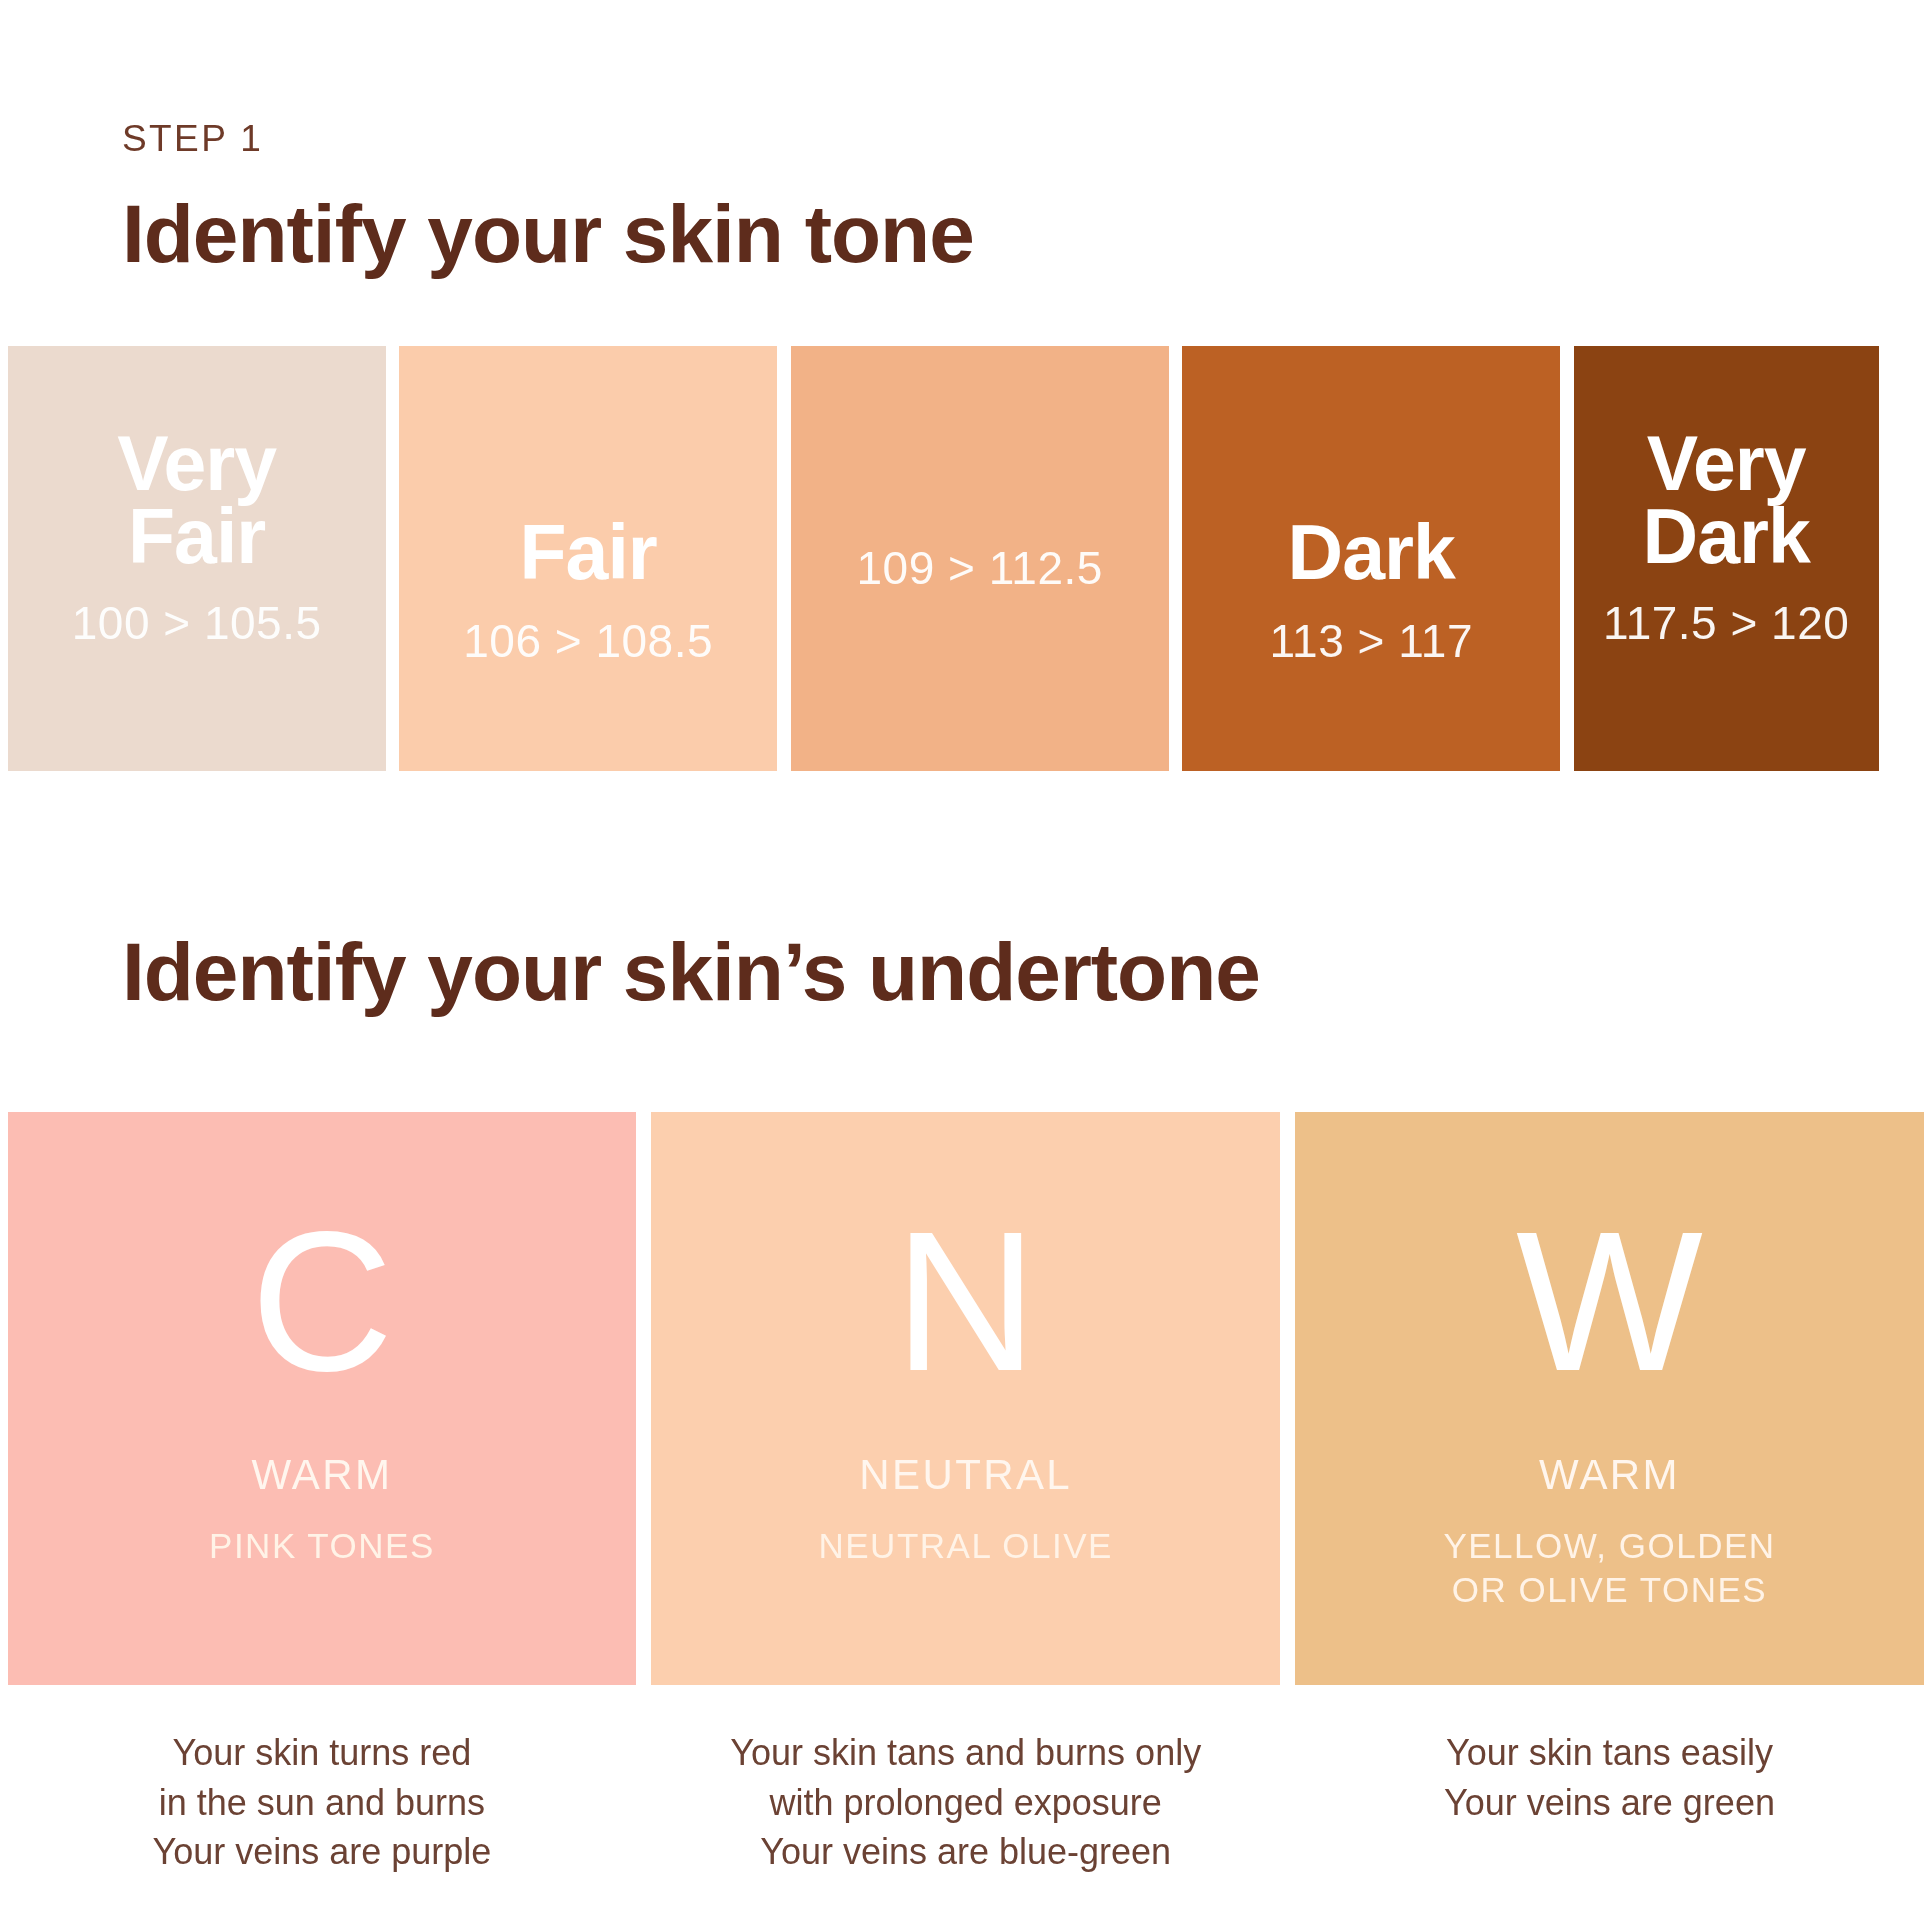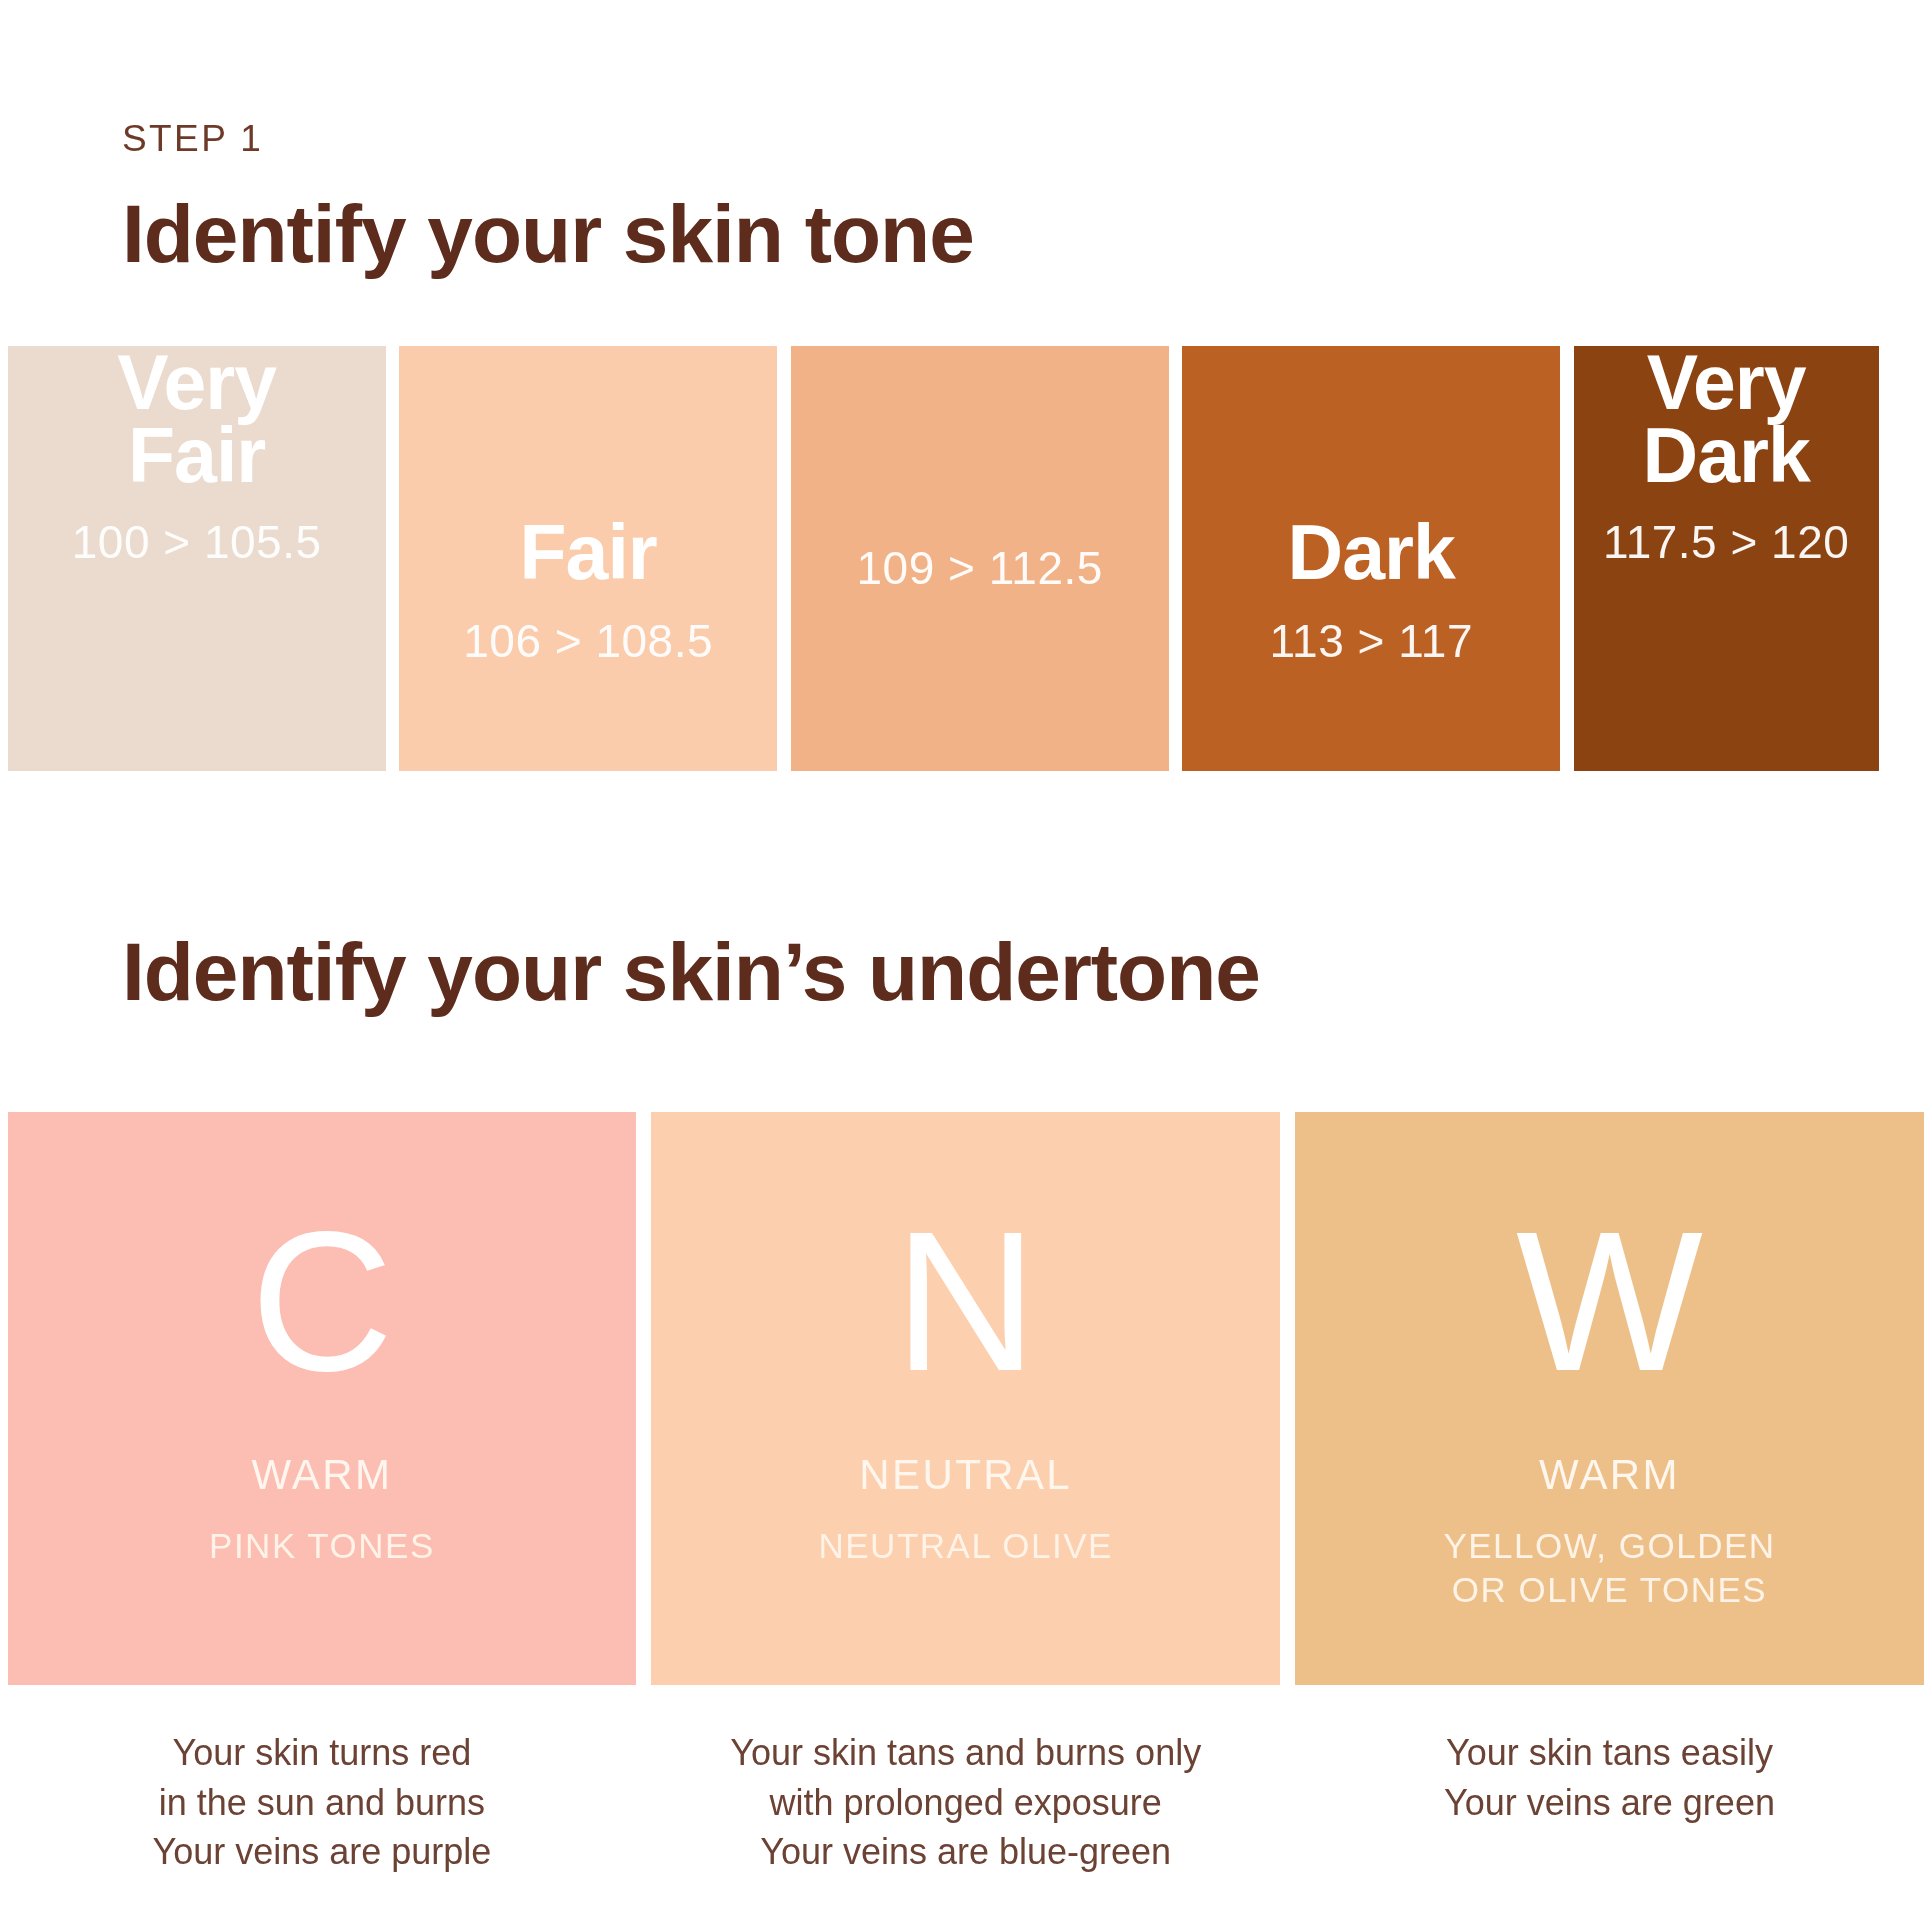--- a/index.html
+++ b/index.html
@@ -54,20 +54,21 @@
   }
 
   .tone-tile {
     position: relative;
     display: flex;
     flex-direction: column;
     align-items: center;
     justify-content: flex-start;
     color: #FFFFFF;
     text-align: center;
+    padding-top: 81px;
   }
 
   .tone-tile.t0 { flex: 0 0 378px; }
   .tone-tile.t1 { flex: 0 0 378px; }
   .tone-tile.t2 { flex: 0 0 378px; }
   .tone-tile.t3 { flex: 0 0 378px; }
   .tone-tile.t4 { flex: 0 0 305px; }
 
   .tone-name {
     font-size: 77px;

